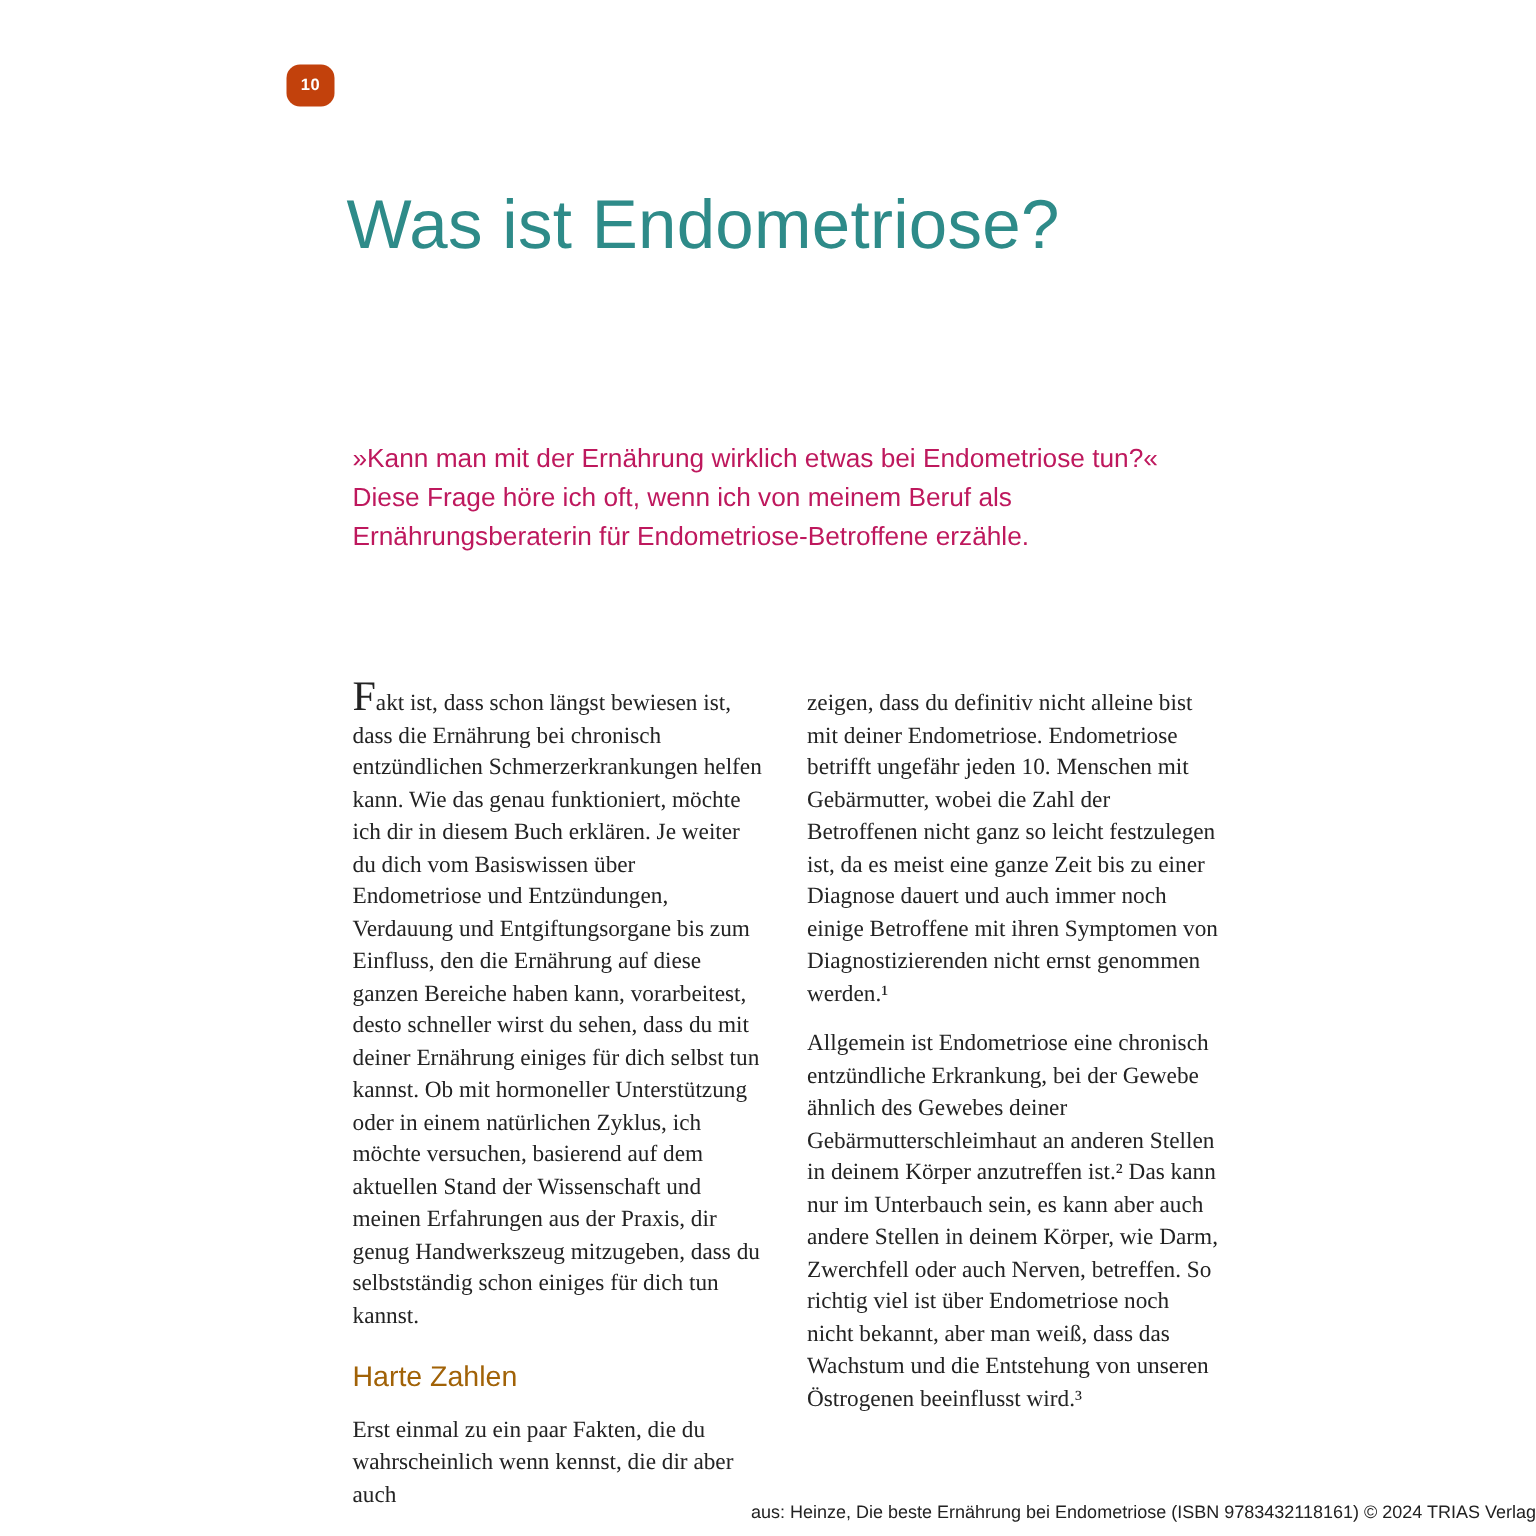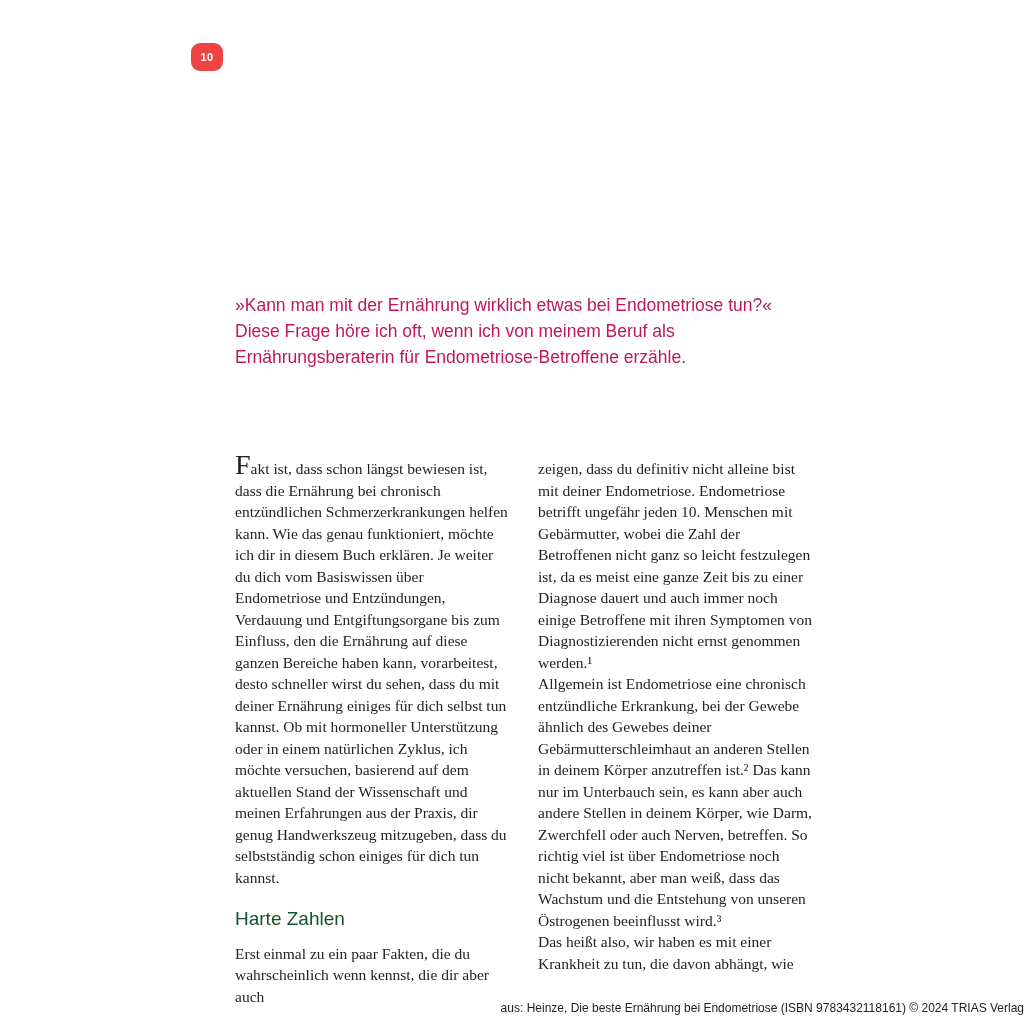--- a/index.html
+++ b/index.html
@@ -12,21 +12,21 @@
   .page {
     position: relative;
     width: 1024px; height: 1024px;
     background: #ffffff;
     overflow: hidden;
   }
   .page-badge {
     position: absolute;
     left: 191px; top: 43px;
     width: 32px; height: 28px;
-    background: #ef4444;
+    background: #c2410c;
     border-radius: 9px;
     color: #ffffff;
     font-size: 11px;
     font-weight: bold;
     display: flex; align-items: center; justify-content: center;
     letter-spacing: 0.3px;
   }
   .title {
     position: absolute;
     left: 231px; top: 122px;
@@ -55,30 +55,30 @@
   .col {
     width: 274px;
     font-family: "Liberation Serif", serif;
     font-size: 15.5px;
     line-height: 21.5px;
     color: #232323;
     hyphens: auto;
     -webkit-hyphens: auto;
     text-align: left;
   }
-  .col p + p { }
+  .col p + p { margin-top: 12px; }
   .initial {
     font-size: 28px;
     line-height: 14px;
   }
   .subheading {
     font-family: "Liberation Sans", sans-serif;
     font-size: 19px;
     font-weight: 400;
-    color: #14532d;
+    color: #a16207;
     margin: 20px 0 13px 0;
   }
   .footer {
     position: absolute;
     left: 0; top: 1001px;
     width: 100%;
     text-align: right;
     font-size: 12px;
     color: #222222;
     font-family: "Liberation Sans", sans-serif;
@@ -86,31 +86,31 @@
 </style>
 </head>
 <body>
 
 <div class="page">
 
   <div class="page-badge">
     <span>10</span>
   </div>
 
+  <h1 class="title">Was ist Endometriose?</h1>
 
   <p class="lead">»Kann man mit der Ernährung wirklich etwas bei Endometriose tun?« Diese Frage höre ich oft, wenn ich von meinem Beruf als Ernährungsberaterin für Endometriose-Betroffene erzähle.</p>
 
   <div class="columns">
     <div class="col">
       <p><span class="initial">F</span><span>akt ist, dass schon längst bewiesen ist, dass die Ernährung bei chronisch entzündlichen Schmerzerkrankungen helfen kann. Wie das genau funktioniert, möchte ich dir in diesem Buch erklären. Je weiter du dich vom Basiswissen über Endometriose und Entzündungen, Verdauung und Entgiftungsorgane bis zum Einfluss, den die Ernährung auf diese ganzen Bereiche haben kann, vorarbeitest, desto schneller wirst du sehen, dass du mit deiner Ernährung einiges für dich selbst tun kannst. Ob mit hormoneller Unterstützung oder in einem natürlichen Zyklus, ich möchte versuchen, basierend auf dem aktuellen Stand der Wissenschaft und meinen Erfahrungen aus der Praxis, dir genug Handwerkszeug mitzugeben, dass du selbstständig schon einiges für dich tun kannst.</span></p>
       <h2 class="subheading">Harte Zahlen</h2>
       <p>Erst einmal zu ein paar Fakten, die du wahrscheinlich wenn kennst, die dir aber auch</p>
     </div>
     <div class="col">
       <p>zeigen, dass du definitiv nicht alleine bist mit deiner Endometriose. Endometriose betrifft ungefähr jeden 10. Menschen mit Gebärmutter, wobei die Zahl der Betroffenen nicht ganz so leicht festzulegen ist, da es meist eine ganze Zeit bis zu einer Diagnose dauert und auch immer noch einige Betroffene mit ihren Symptomen von Diagnostizierenden nicht ernst genommen werden.¹</p>
       <p>Allgemein ist Endometriose eine chronisch entzündliche Erkrankung, bei der Gewebe ähnlich des Gewebes deiner Gebärmutterschleimhaut an anderen Stellen in deinem Körper anzutreffen ist.² Das kann nur im Unterbauch sein, es kann aber auch andere Stellen in deinem Körper, wie Darm, Zwerchfell oder auch Nerven, betreffen. So richtig viel ist über Endometriose noch nicht bekannt, aber man weiß, dass das Wachstum und die Entstehung von unseren Östrogenen beeinflusst wird.³</p>
-      <p>Das heißt also, wir haben es mit einer Krankheit zu tun, die davon abhängt, wie</p>
     </div>
   </div>
 
   <div class="footer">aus: Heinze, Die beste Ernährung bei Endometriose (ISBN 9783432118161) © 2024 TRIAS Verlag</div>
 
 </div>
 
 </body></html>

